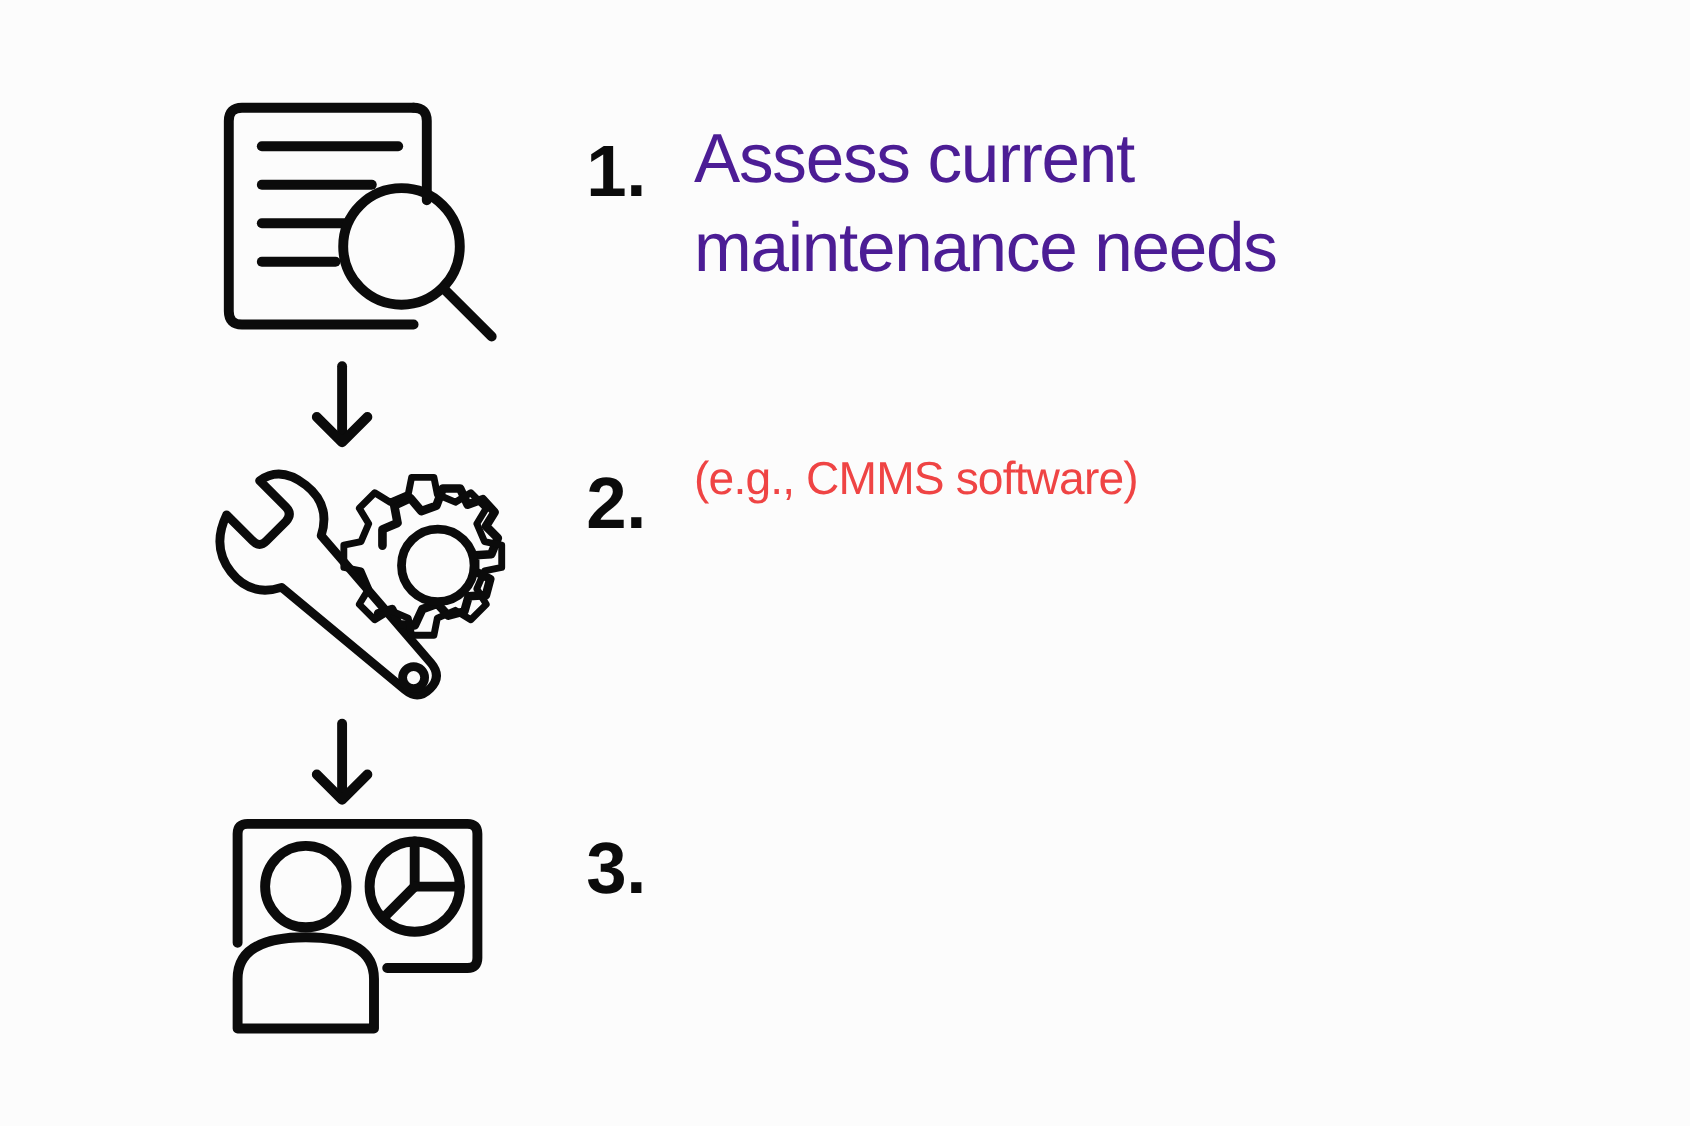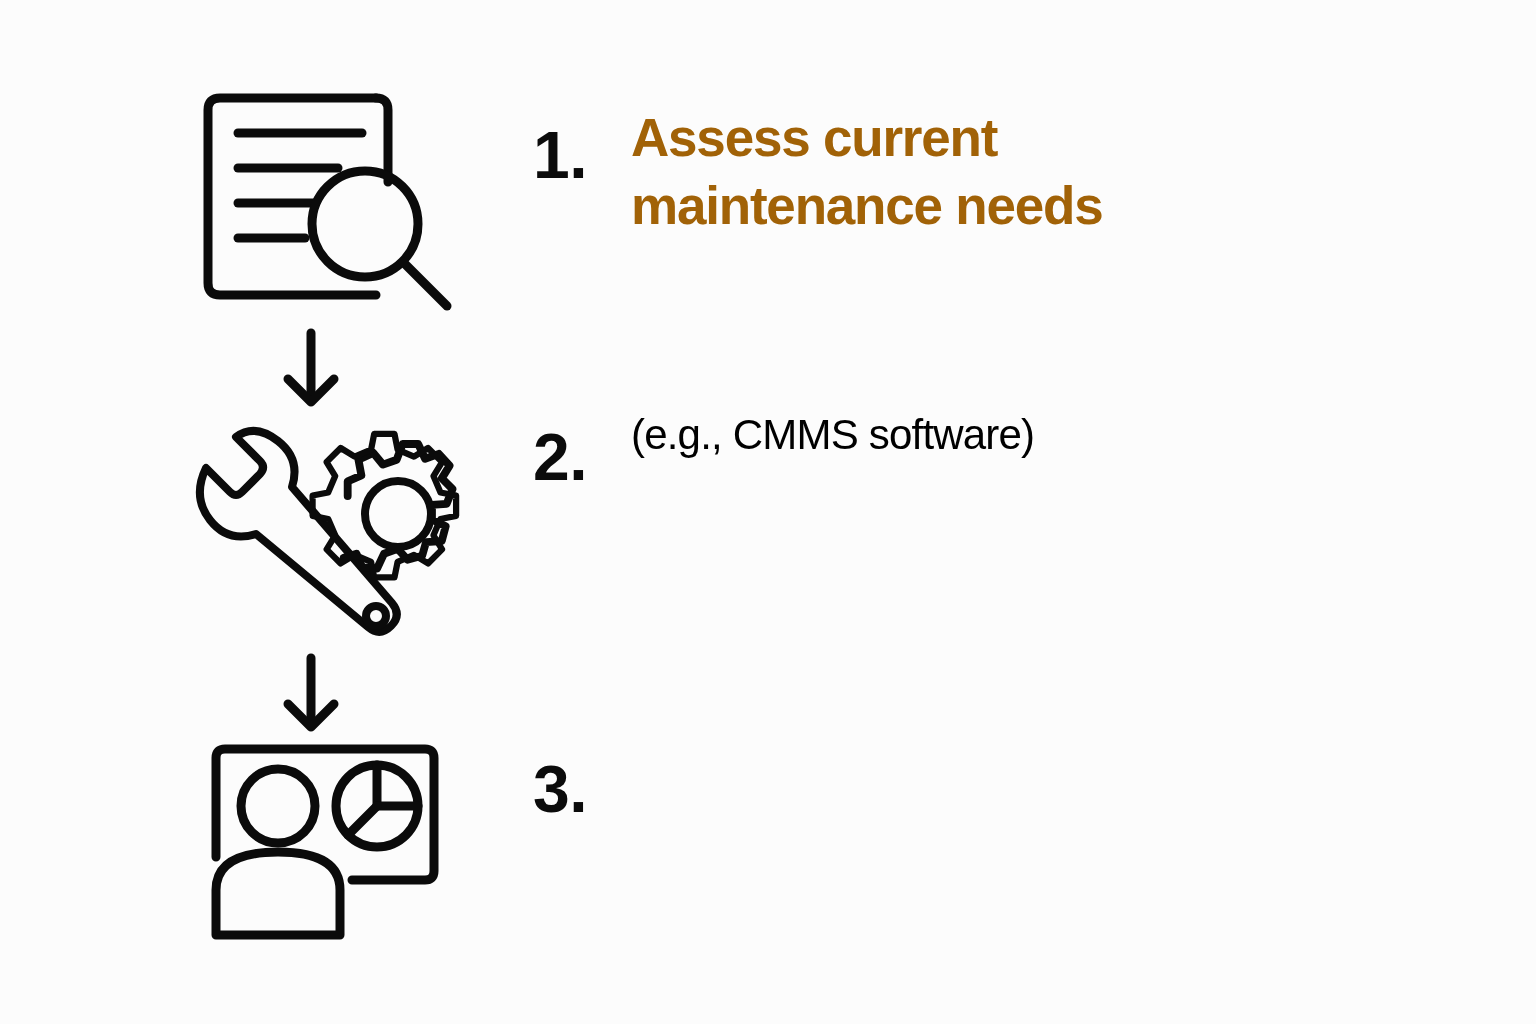--- a/index.html
+++ b/index.html
@@ -60,33 +60,33 @@
     letter-spacing: -0.5px;
     width: 98px;
     flex: 0 0 98px;
     text-align: left;
     color: #0b0b0b;
   }
   .step-body {
     flex: 1 1 auto;
   }
   .step-title {
-    font-size: 53px;
-    font-weight: 700;
+    font-size: 63px;
+    font-weight: 400;
     line-height: 1.28;
     letter-spacing: -1.2px;
-    color: #a16207;
+    color: #4c1d95;
     white-space: pre-line;
   }
   .step-sub {
     font-size: 42px;
     font-weight: 400;
     line-height: 1.2;
     letter-spacing: -0.8px;
-    color: #000000;
+    color: #ef4444;
     margin-top: 6px;
   }
 
   #text-assess { left: 533px; top: 104px;  width: 830px; }
   #text-tools  { left: 533px; top: 404px;  width: 830px; }
   #text-train  { left: 533px; top: 742px;  width: 830px; }
 
   #text-assess .step-number { padding-top: 18px; }
   #text-tools  .step-number { padding-top: 20px; }
   #text-train  .step-number { padding-top: 14px; }

